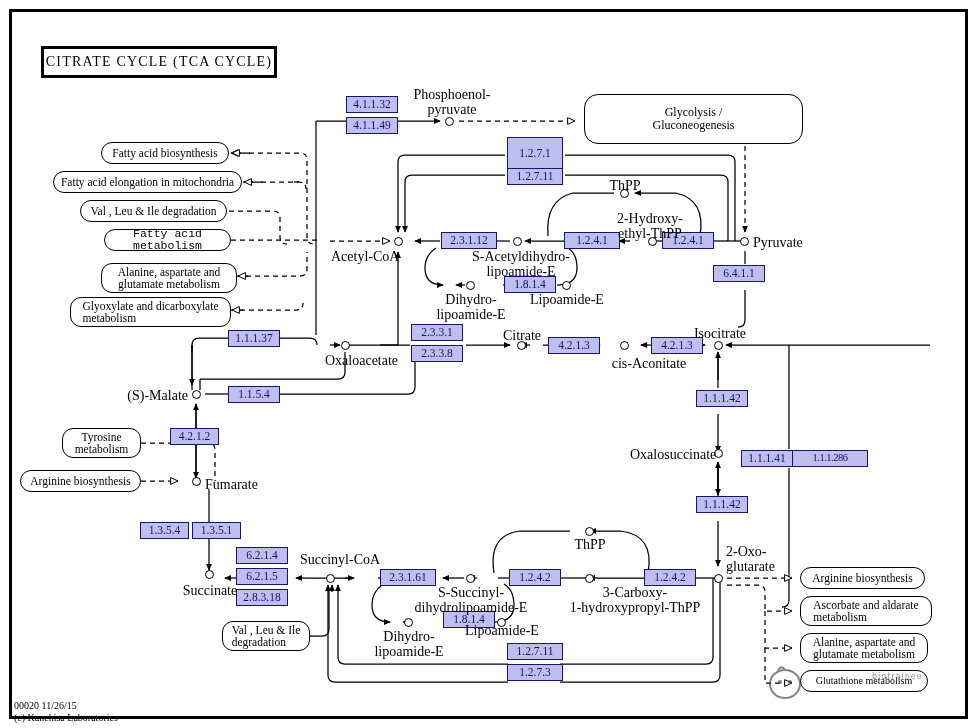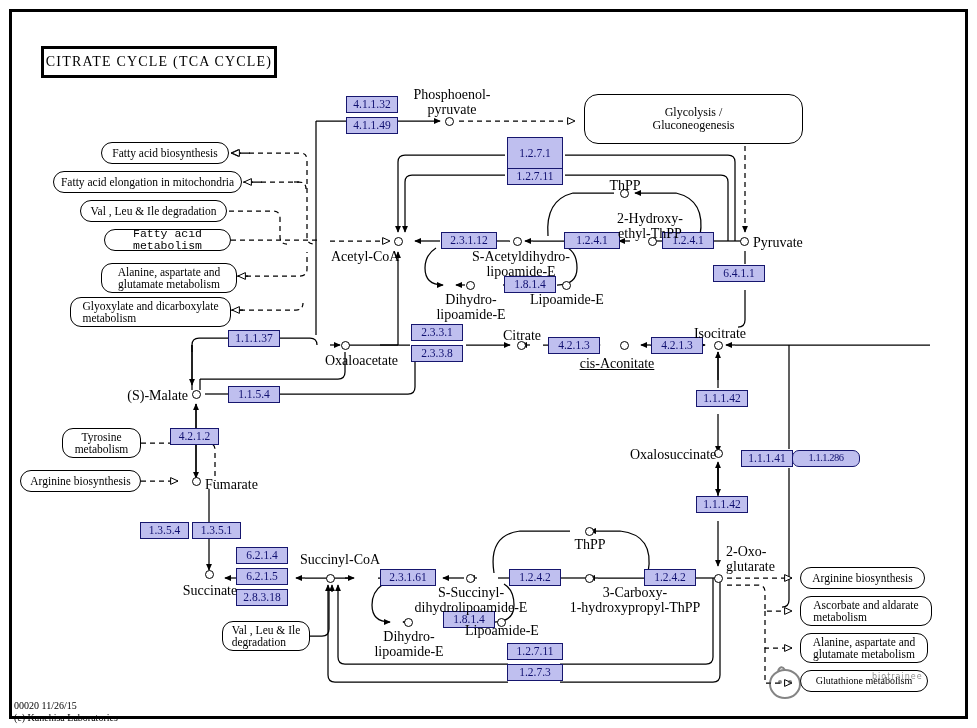--- a/index.html
+++ b/index.html
@@ -321,21 +321,21 @@
   <div class="ec" style="left:228px;top:386px;width:52px;height:17px;">
     <span>1.1.5.4</span>
     </div>
 
   <div class="ec" style="left:696px;top:390px;width:52px;height:17px;">
     <span>1.1.1.42</span>
     </div>
   <div class="ec" style="left:741px;top:450px;width:52px;height:17px;">
     <span>1.1.1.41</span>
     </div>
-  <div class="ec sq" style="left:792px;top:450px;width:68px;height:17px;font-size:10.5px;border-radius:7px;">
+  <div class="ec sq" style="left:792px;top:450px;width:76px;height:17px;font-size:10.5px;">
     <span>1.1.1.286</span>
     </div>
   <div class="ec" style="left:696px;top:496px;width:52px;height:17px;">
     <span>1.1.1.42</span>
     </div>
 
   <div class="ec" style="left:170px;top:428px;width:49px;height:17px;">
     <span>4.2.1.2</span>
     </div>
 
@@ -409,21 +409,21 @@
   <div class="lbl c" style="left:597px;top:211px;width:106px;">2-Hydroxy-
 ethyl-ThPP</div>
   <div class="lbl c" style="left:461px;top:249px;width:120px;">S-Acetyldihydro-
 lipoamide-E</div>
   <div class="lbl c" style="left:425px;top:292px;width:92px;">Dihydro-
 lipoamide-E</div>
   <div class="lbl c" style="left:523px;top:292px;width:88px;">Lipoamide-E</div>
 
   <div class="lbl" style="left:325px;top:353px;">Oxaloacetate</div>
   <div class="lbl c" style="left:496px;top:328px;width:52px;">Citrate</div>
-  <div class="lbl c" style="left:577px;top:356px;width:80px;text-decoration:underline;">cis-Aconitate</div>
+  <div class="lbl c" style="left:609px;top:356px;width:80px;">cis-Aconitate</div>
   <div class="lbl c" style="left:690px;top:326px;width:60px;">Isocitrate</div>
   <div class="lbl r" style="left:115px;top:388px;width:73px;">(S)-Malate</div>
   <div class="lbl r" style="left:630px;top:447px;width:80px;">Oxalosuccinate</div>
   <div class="lbl" style="left:205px;top:477px;">Fumarate</div>
   <div class="lbl c" style="left:170px;top:583px;width:80px;">Succinate</div>
   <div class="lbl" style="left:300px;top:552px;">Succinyl-CoA</div>
   <div class="lbl" style="left:726px;top:544px;">2-Oxo-
 glutarate</div>
   <div class="lbl c" style="left:560px;top:537px;width:60px;">ThPP</div>
   <div class="lbl c" style="left:406px;top:585px;width:130px;">S-Succinyl-

